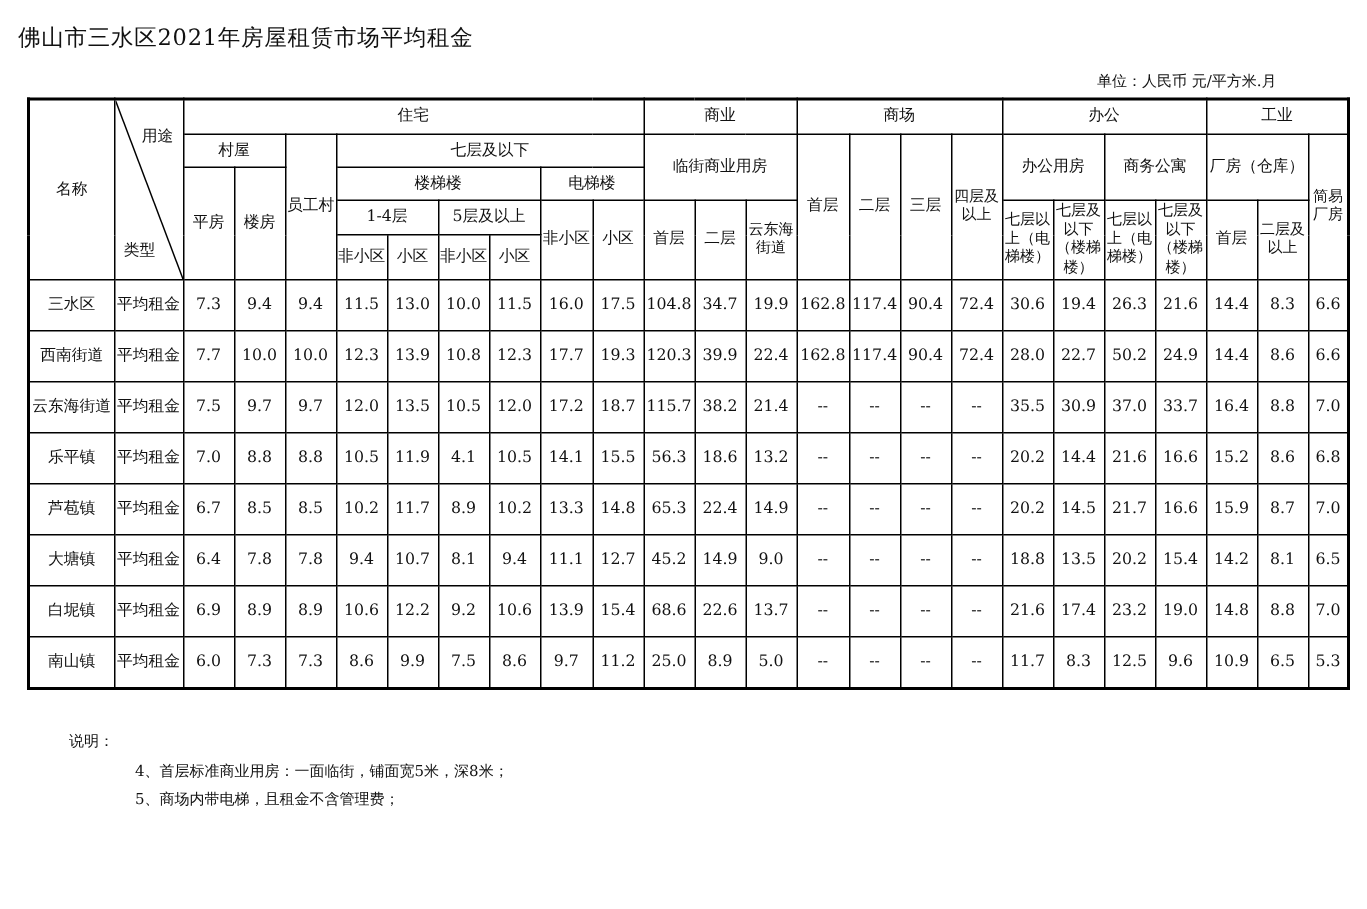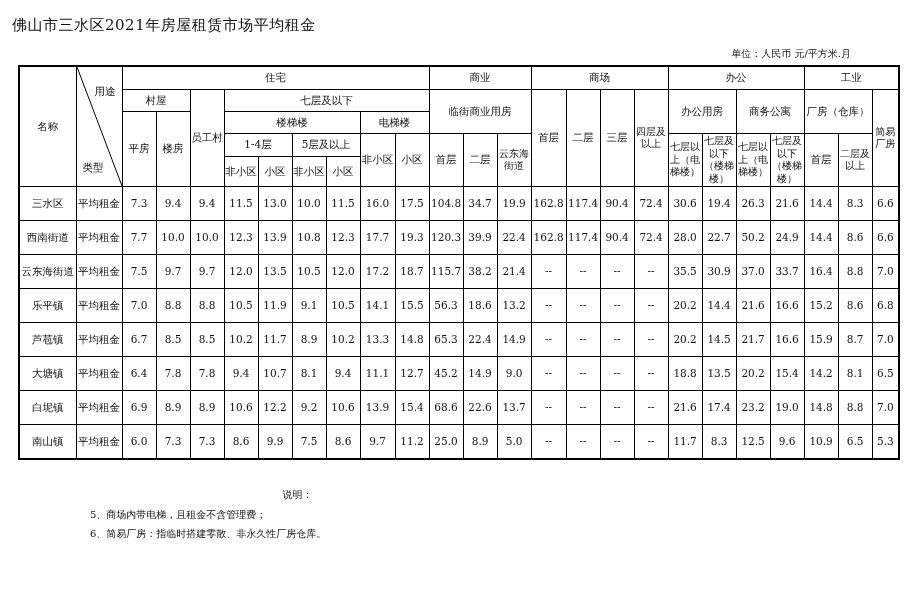--- a/index.html
+++ b/index.html
@@ -18,21 +18,21 @@
   .h3 td { height: 21px; }
   .h4 td { height: 22px; }
   .h5 td { height: 29px; }
   tr.datarow td { height: 33px; font-size: 10.5px; }
   td.diag { position: relative; }
   td.diag svg { position: absolute; left: 0; top: 0; width: 100%; height: 100%; }
   td.diag .top-label { position: absolute; right: 6px; top: 18px; }
   td.diag .bot-label { position: absolute; left: 6px; bottom: 12px; }
   .small { font-size: 10px; line-height: 1.2; }
   .notes { position: absolute; left: 46px; top: 485px; font-size: 10px; line-height: 19.5px; }
-  .notes .row { display: flex; justify-content: flex-end; }
+  .notes .row { display: flex; }
   .notes .lbl { width: 44px; }
   .notes .indent { margin-left: 44px; }
 </style>
 </head>
 <body>
 
 <div class="title">佛山市三水区2021年房屋租赁市场平均租金</div>
 <div class="unit">单位：人民币  元/平方米.月</div>
 
 <table class="rent">
@@ -204,21 +204,21 @@
         <td>7.0</td>
       </tr>
       <tr class="datarow">
         <td>乐平镇</td>
         <td>平均租金</td>
         <td>7.0</td>
         <td>8.8</td>
         <td>8.8</td>
         <td>10.5</td>
         <td>11.9</td>
-        <td>9.1</td>
+        <td>4.1</td>
         <td>10.5</td>
         <td>14.1</td>
         <td>15.5</td>
         <td>56.3</td>
         <td>18.6</td>
         <td>13.2</td>
         <td>--</td>
         <td>--</td>
         <td>--</td>
         <td>--</td>
@@ -338,15 +338,15 @@
         <td>6.5</td>
         <td>5.3</td>
       </tr>
     </tbody>
 </table>
 
 <div class="notes">
   <div class="row">
     <span class="lbl">说明：</span>
   </div>
+  <div class="indent">4、首层标准商业用房：一面临街，铺面宽5米，深8米；</div>
   <div class="indent">5、商场内带电梯，且租金不含管理费；</div>
-  <div class="indent">6、简易厂房：指临时搭建零散、非永久性厂房仓库。</div>
 </div>
 
 </body></html>

